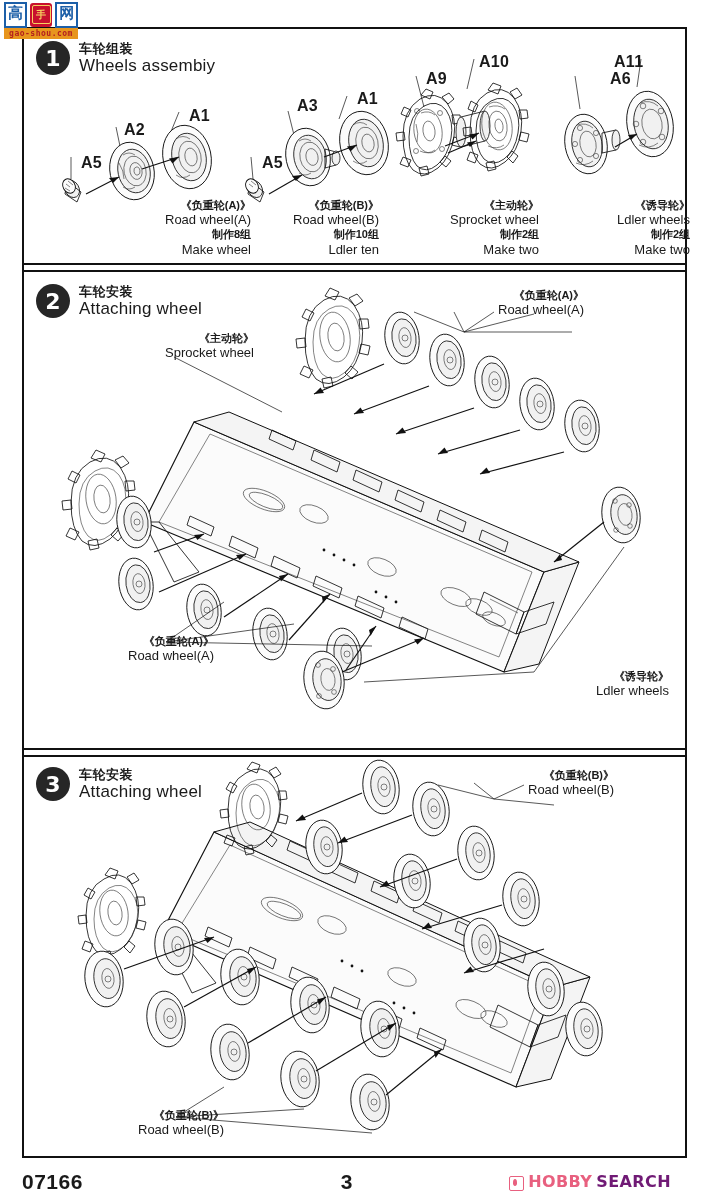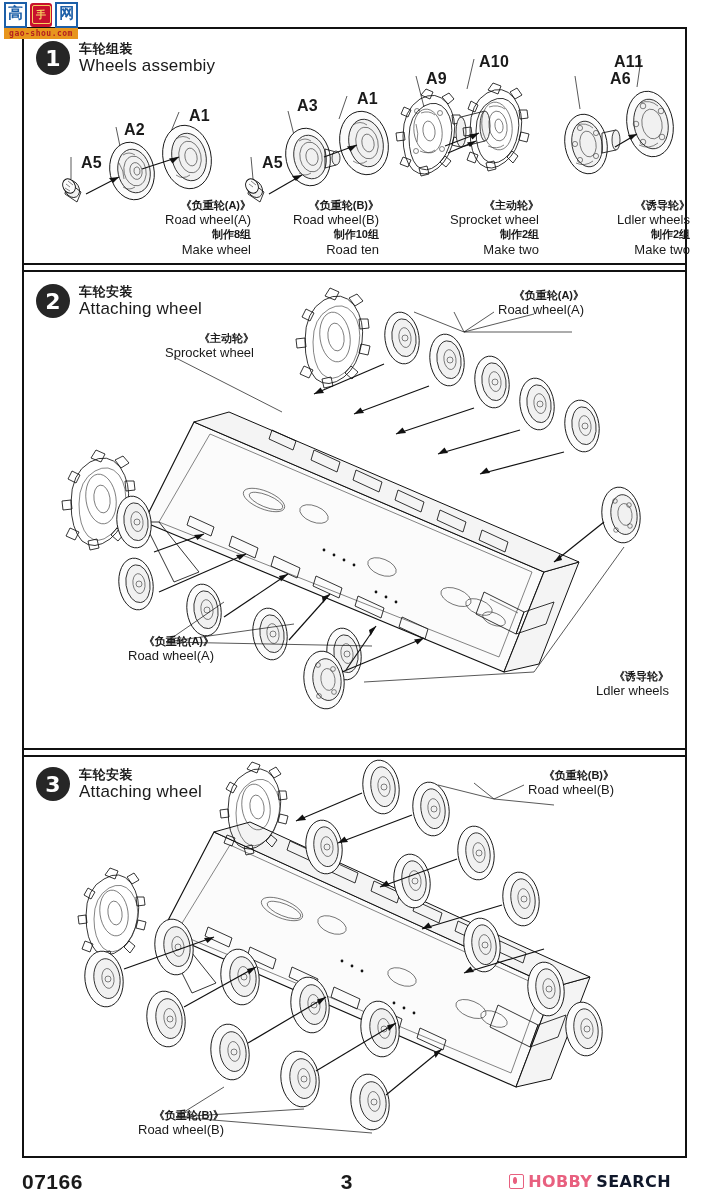--- a/index.html
+++ b/index.html
@@ -56,27 +56,27 @@
   .hull{fill:#fbfbfb;stroke:#111;stroke-width:1.15;}
   .hull2{fill:#f4f4f4;stroke:#111;stroke-width:1;}
   .wh{fill:#fcfcfc;stroke:#111;stroke-width:.9;}
   .wh2{fill:#f1f1f1;stroke:#111;stroke-width:.8;}
   .led{fill:none;stroke:#111;stroke-width:.7;}
 
   
   .foot{position:absolute;left:0;right:16px;bottom:0;height:40px;}
   .kit{position:absolute;left:22px;bottom:6px;font-size:21px;font-weight:700;letter-spacing:.5px;}
   .pgno{position:absolute;left:0;right:0;bottom:6px;text-align:center;font-size:21px;font-weight:700;}
-  .hs{position:absolute;right:22px;bottom:9px;display:flex;align-items:center;gap:4px;}
+  .hs{position:absolute;right:22px;bottom:9px;display:flex;align-items:flex-end;gap:4px;}
   .hs .mk{width:13px;height:13px;border:1.6px solid #e8607f;border-radius:2px;position:relative;}
   .hs .mk:after{content:"";position:absolute;left:2.5px;top:1.5px;width:4px;height:7px;
     background:#e8607f;border-radius:50% 50% 40% 40%;}
   .hs .h{font-size:16px;font-weight:700;color:#e8607f;letter-spacing:.4px;
     font-family:"DejaVu Sans",sans-serif;}
-  .hs .s{font-size:16px;font-weight:700;color:#0f172a;letter-spacing:.4px;
+  .hs .s{font-size:16px;font-weight:700;color:#701a75;letter-spacing:.4px;
     font-family:"DejaVu Sans",sans-serif;}
 </style>
 </head>
 <body>
 
 <div class="page">
 
   <div class="logo">
     <div class="chars">
       <div class="box">高</div>
@@ -266,21 +266,21 @@
       <div class="cap" style="left:72px;top:170px;width:155px;">
         <div class="cn">《负重轮(A)》</div>
         <div class="en">Road wheel(A)</div>
         <div class="cn2">制作8组</div>
         <div class="en2">Make wheel</div>
       </div>
       <div class="cap" style="left:200px;top:170px;width:155px;">
         <div class="cn">《负重轮(B)》</div>
         <div class="en">Road wheel(B)</div>
         <div class="cn2">制作10组</div>
-        <div class="en2">Road ten</div>
+        <div class="en2">Ldler ten</div>
       </div>
       <div class="cap" style="left:355px;top:170px;width:160px;">
         <div class="cn">《主动轮》</div>
         <div class="en">Sprocket wheel</div>
         <div class="cn2">制作2组</div>
         <div class="en2">Make two</div>
       </div>
       <div class="cap" style="left:516px;top:170px;width:150px;">
         <div class="cn">《诱导轮》</div>
         <div class="en">Ldler wheels</div>

